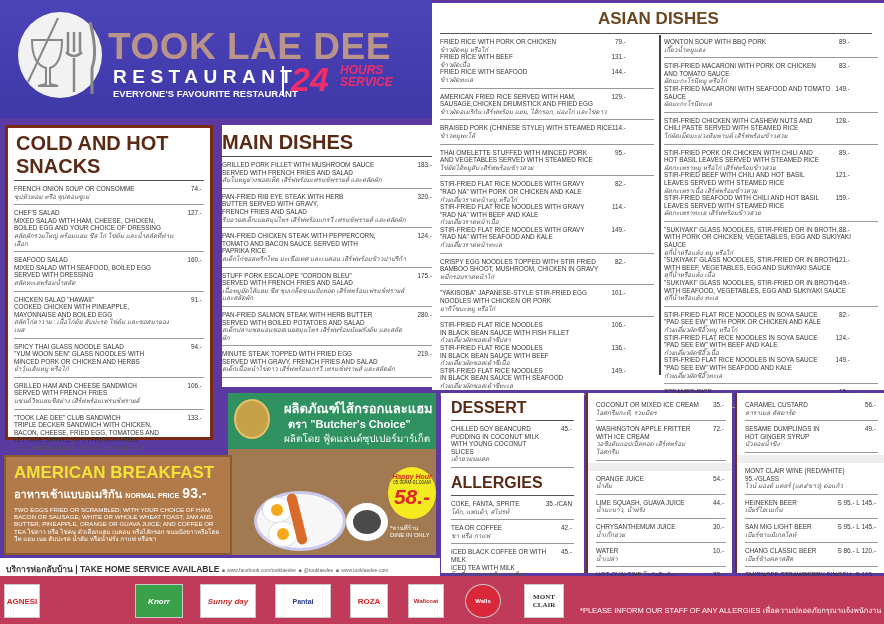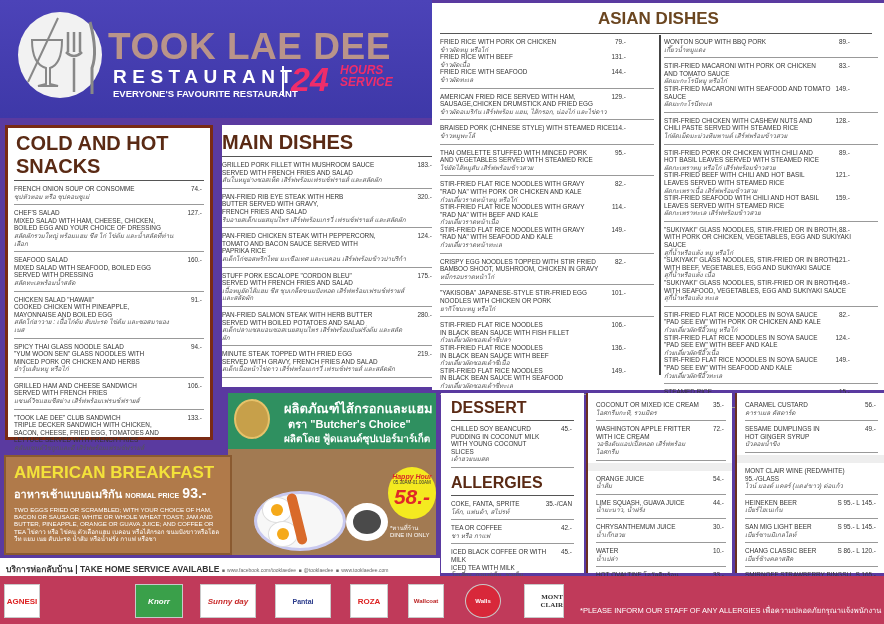--- a/index.html
+++ b/index.html
@@ -50,37 +50,37 @@
   #bfThai { font-size: 11px; font-weight: bold; color: #fff; margin-top: 2px; }
   #bfNormal { font-size: 7px; color: #fff; }
   #bfPrice { font-size: 14px; color: #fff; font-weight: bold; }
   #bfDesc { font-size: 6.2px; line-height: 7.2px; color: #fff; margin-top: 3px; text-transform: uppercase; }
 
   #promo { left: 228px; top: 393px; width: 208px; height: 162px; background: #a27a52; overflow: hidden; }
   #promoBanner { left: 0; top: 0; width: 208px; height: 56px; background: #2f9060; }
   #promoBadge { left: 6px; top: 6px; width: 36px; height: 40px; border-radius: 50%; background: #c7a04a; border: 2px solid #e6c26a; }
   #promoL1 { left: 56px; top: 5px; font-size: 13px; font-weight: bold; color: #fff; }
   #promoL2 { left: 60px; top: 22px; font-size: 11px; font-weight: bold; color: #fff; }
-  #promoL3 { left: 56px; top: 38px; font-size: 10px; font-weight: bold; color: #fff; }
+  #promoL3 { left: 56px; top: 38px; font-size: 10px; font-weight: normal; color: #fff; }
   #plate { left: 26px; top: 98px; width: 92px; height: 60px; border-radius: 50%; background: #f7f7f7; border: 3px solid #c9c9ef; }
   .egg { width: 30px; height: 26px; border-radius: 50%; background: #fff; border: 1px solid #ddd; }
   .yolk { width: 12px; height: 12px; border-radius: 50%; background: #f5a91a; margin: 6px auto; }
   #sausage { left: 64px; top: 100px; width: 10px; height: 52px; background: #d96a2a; border-radius: 5px; transform: rotate(-14deg); }
   #cup { left: 118px; top: 110px; width: 42px; height: 38px; border-radius: 50%; background: #fff; }
   #coffee { left: 125px; top: 117px; width: 28px; height: 24px; border-radius: 50%; background: #4a4a4a; }
   #happy { left: 160px; top: 74px; width: 48px; height: 52px; border-radius: 50%; background: #f4ea20; text-align: center; }
   #happyT { font-size: 7px; color: #d82828; font-style: italic; font-weight: bold; margin-top: 6px; }
   #happyTime { font-size: 4.5px; color: #333; }
   #happyP { font-size: 21px; color: #e02828; font-weight: bold; font-style: italic; }
   #dineIn { left: 162px; top: 132px; font-size: 6px; color: #fff; line-height: 7px; }
 
   #takeHome { left: 0; top: 558px; width: 440px; height: 18px; background: #fff; padding: 4px 6px; font-size: 8.5px; font-weight: bold; color: #333; }
   #takeHome .sm { font-size: 5px; color: #666; font-weight: normal; }
   #footer { left: 0; top: 576px; width: 884px; height: 48px; background: #c03a5a; }
-  .sponsor { position: absolute; top: 584px; height: 34px; background: #fff; border: 1px solid #c9c9c9; font-size: 8px; font-weight: bold; text-align: right; display: flex; align-items: center; justify-content: center; }
+  .sponsor { position: absolute; top: 584px; height: 34px; background: #fff; border: 1px solid #c9c9c9; font-size: 8px; font-weight: bold; text-align: center; display: flex; align-items: center; justify-content: center; }
   #allergy { left: 580px; top: 604px; font-size: 7.5px; color: #fff; text-align: right; }
 </style>
 </head>
 <body>
 
 <div class="abs" id="hdr"></div>
 <div class="abs" id="logo">
   <svg width="84" height="86" viewBox="0 0 84 86">
     <path d="M14 28 Q14 52 28 56 L28 72 L20 74 L40 74 L32 72 L32 56 Q44 52 44 28 Z" fill="none" stroke="#888" stroke-width="2"></path>
     <line x1="10" y1="70" x2="40" y2="6" stroke="#888" stroke-width="2"></line>

